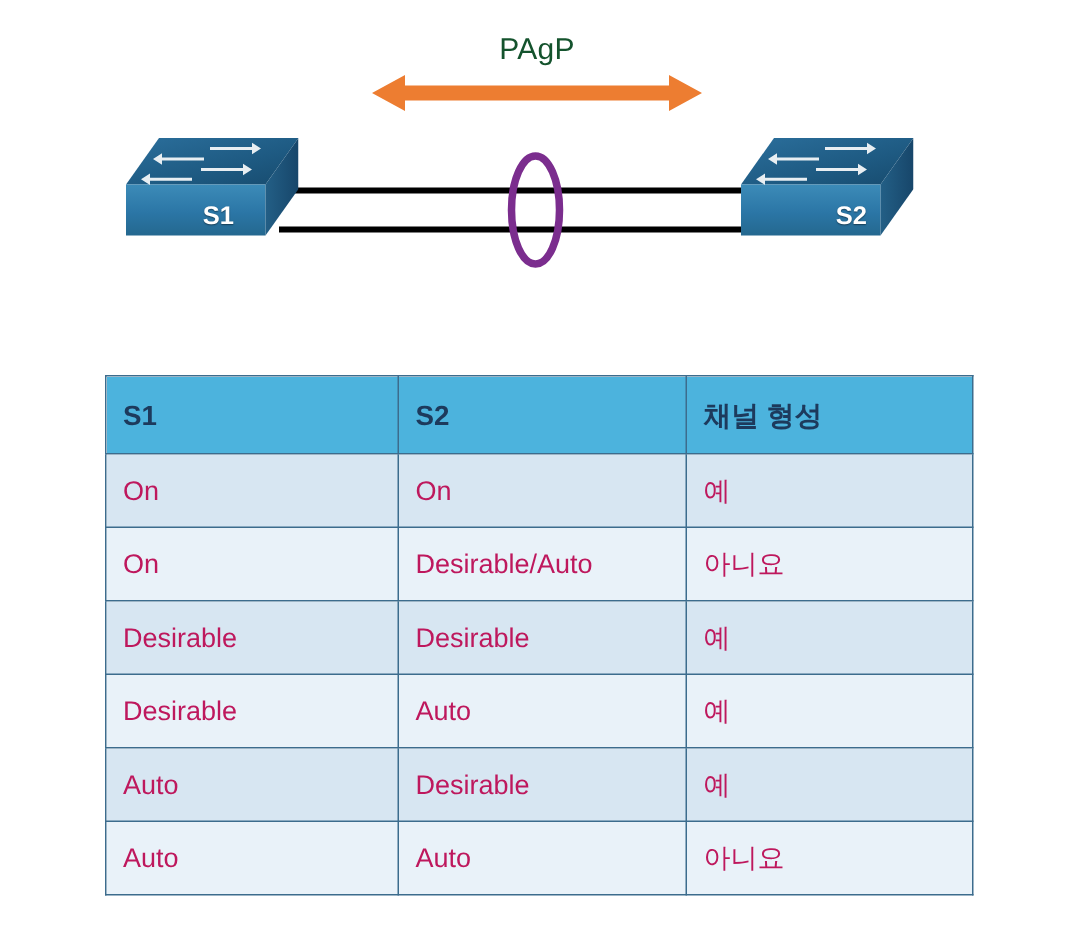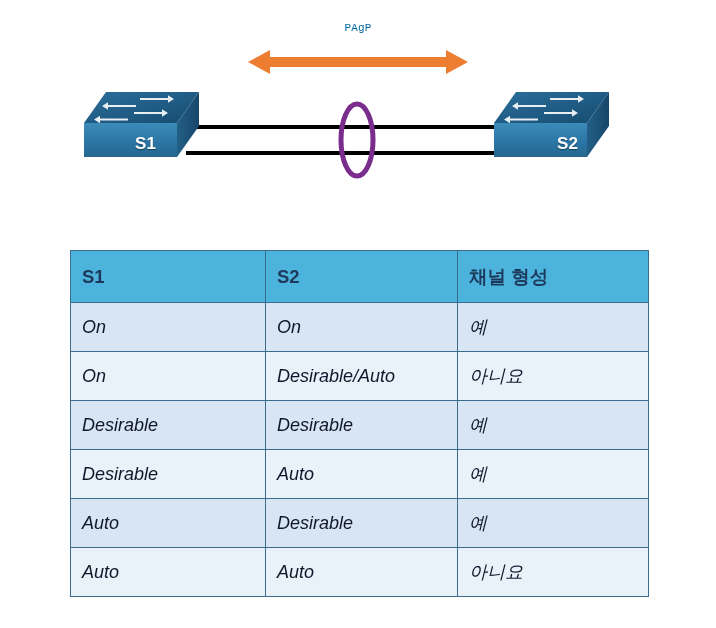--- a/index.html
+++ b/index.html
@@ -23,24 +23,24 @@
     width: 716px;
     height: 230px;
   }
 
   .pagp-label {
     position: absolute;
     left: 0;
     top: 22px;
     width: 716px;
     text-align: center;
-    font-size: 11px;
-    color: #0369a1;
+    font-size: 20px;
+    color: #14532d;
     letter-spacing: 0.2px;
-    font-family: Liberation Mono, monospace;
+    font-family: Liberation Sans, sans-serif;
   }
 
   .arrow-svg {
     position: absolute;
     left: 248px;
     top: 46px;
   }
 
   .link-svg {
     position: absolute;
@@ -96,23 +96,22 @@
     white-space: nowrap;
   }
   #channel-table th {
     background: #4cb3dd;
     color: #1d3a5c;
     font-weight: bold;
     height: 52px;
     font-size: 18.5px;
   }
   #channel-table td {
-    color: #0f172a;
+    color: #be185d;
     font-weight: normal;
-    font-style: italic;
   }
   #channel-table tbody tr.row-a td { background: #d7e6f2; }
   #channel-table tbody tr.row-b td { background: #e9f2f9; }
 
   .col-1 { width: 195px; }
   .col-2 { width: 192px; }
   .col-3 { width: 191px; }
 </style>
 </head>
 <body>

